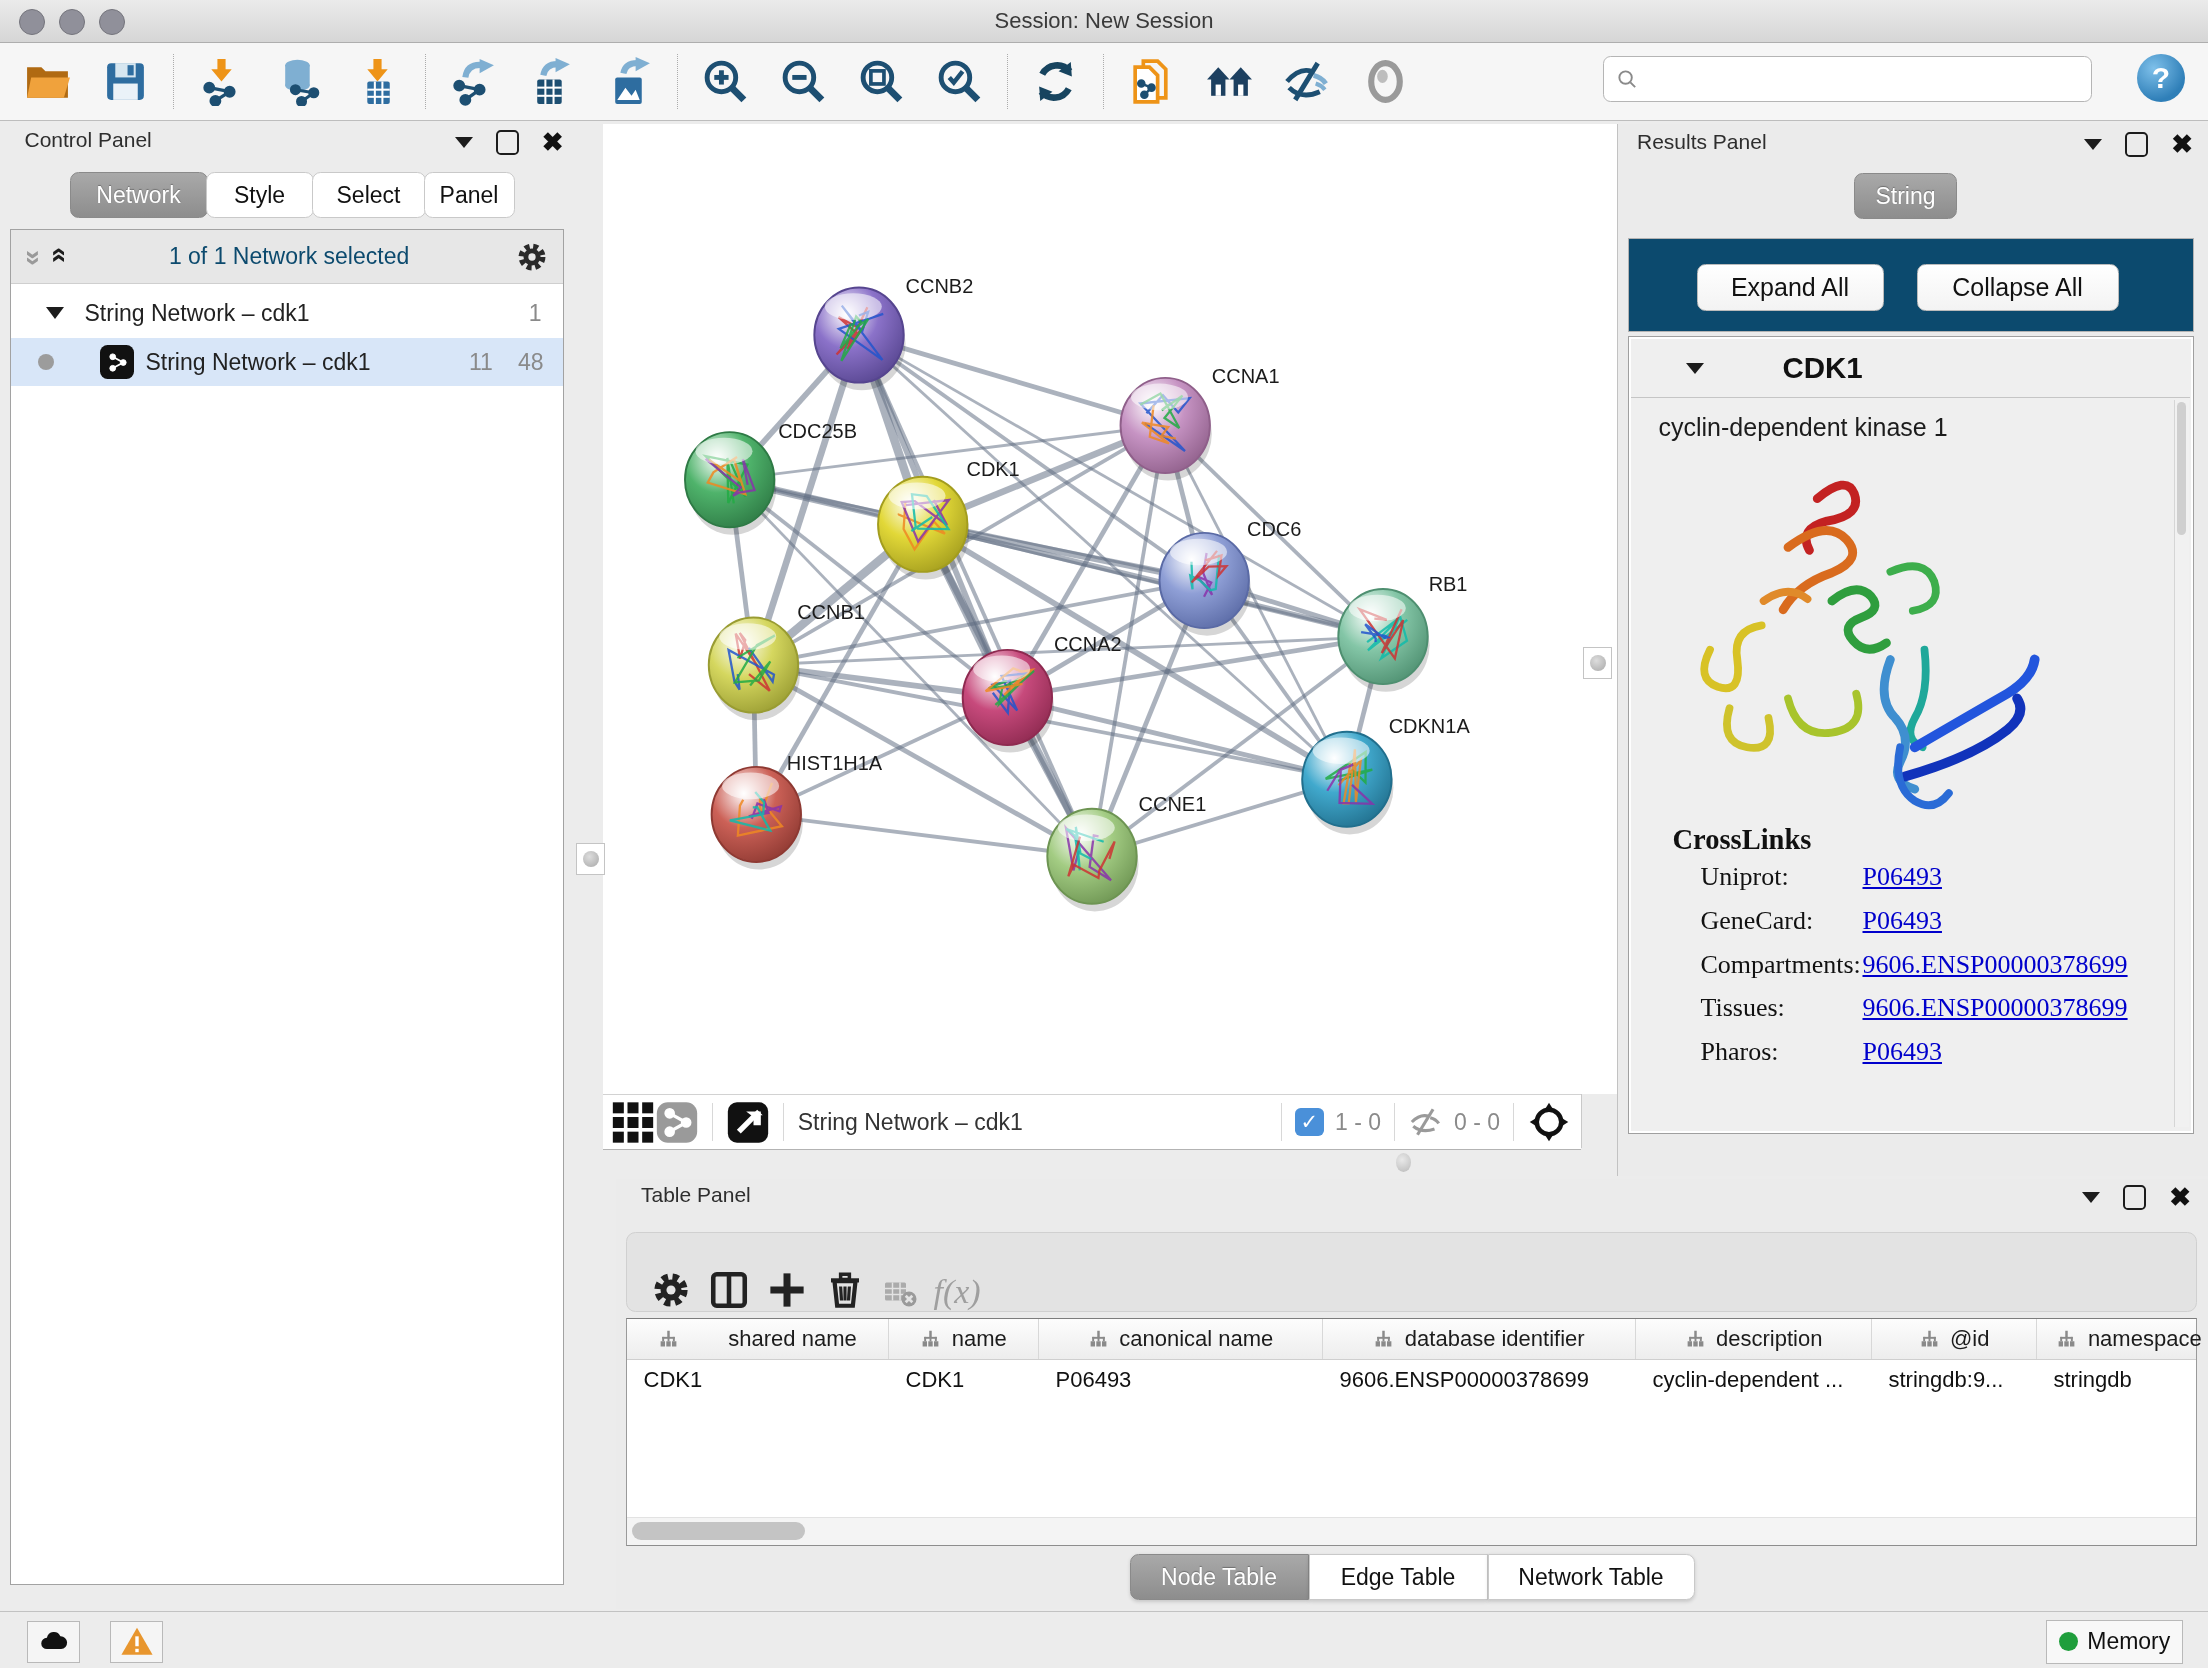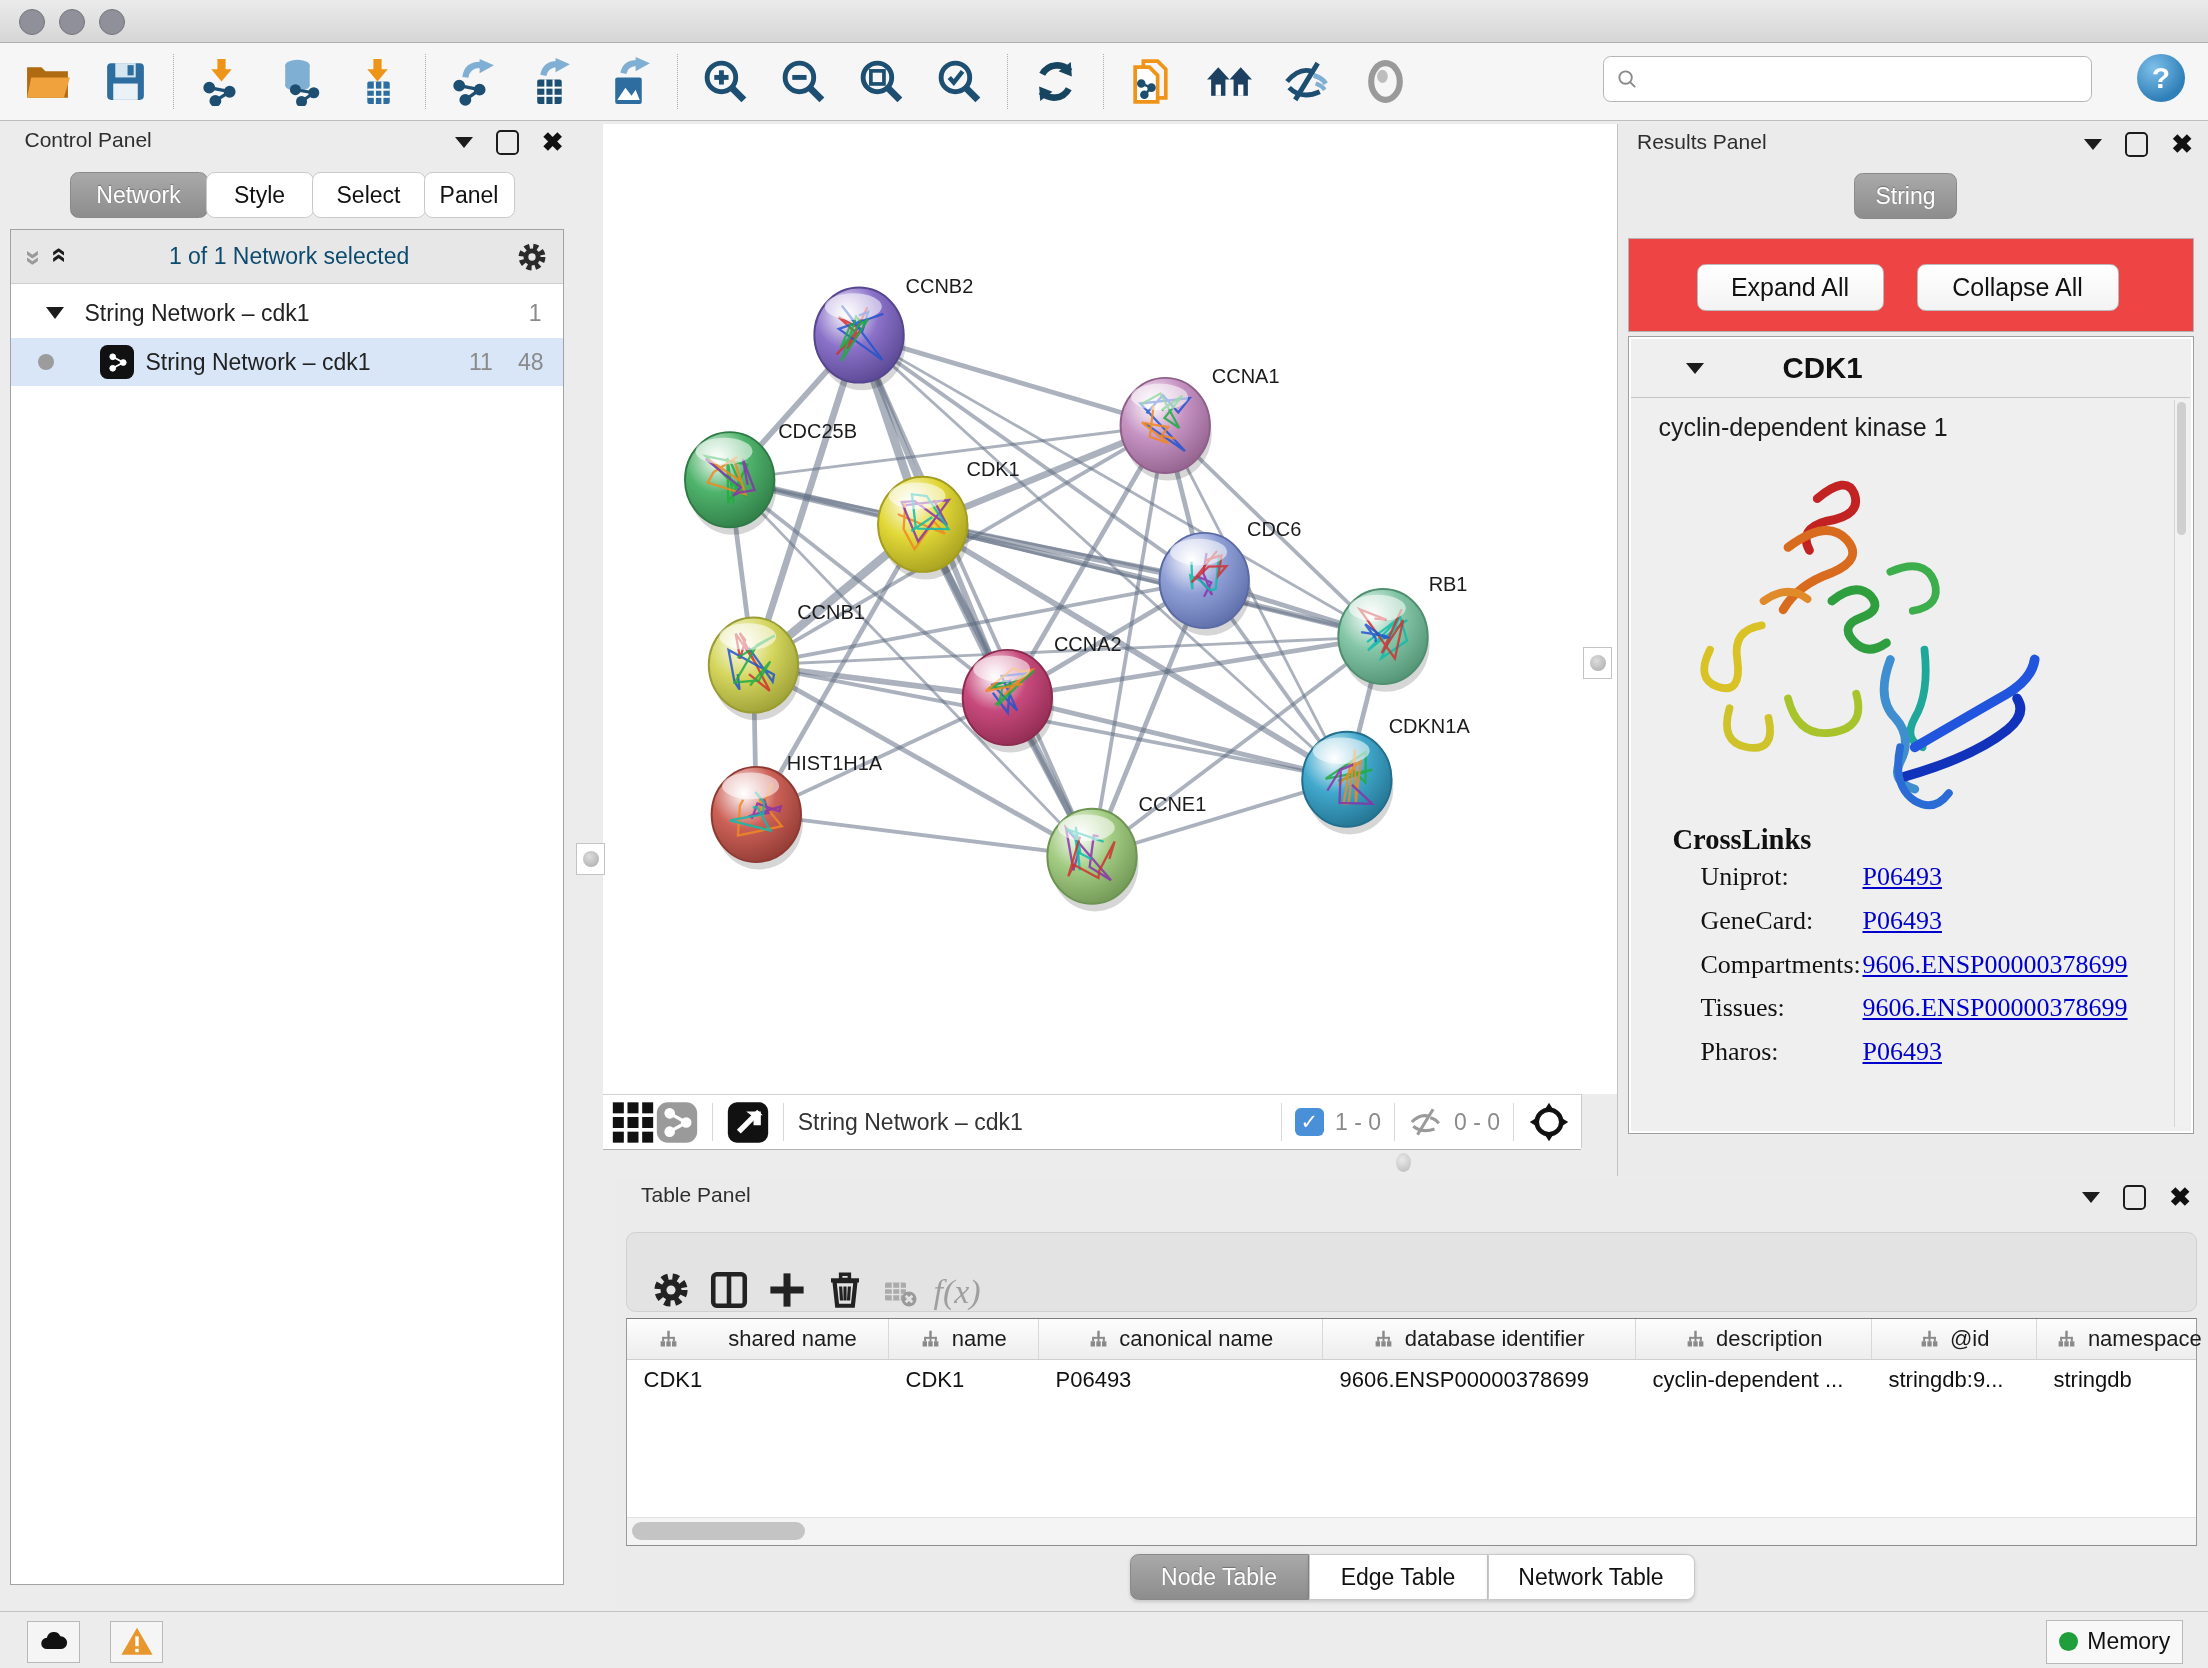--- a/index.html
+++ b/index.html
@@ -64,21 +64,21 @@
     display:flex;align-items:center;justify-content:center;}
   .split-dot{position:absolute;width:15px;height:19px;border-radius:50%;
     background:radial-gradient(circle at 40% 35%,#e9e9e9,#b9b9b9);}
   .edge-handle{position:absolute;width:27px;height:30px;background:#fff;border:1px solid #c4c4c4;
     display:flex;align-items:center;justify-content:center;}
   .edge-handle i{width:16px;height:16px;border-radius:50%;display:block;
     background:radial-gradient(circle at 40% 35%,#ddd,#a8a8a8);}
   
   #results-panel{position:absolute;left:1617px;top:124px;width:592px;height:1052px;background:#ebebeb;
     border-left:1px solid #c2c2c2;}
-  #rp-box1{position:absolute;left:9.5px;top:114px;width:564px;height:92px;background:#ef4444;
+  #rp-box1{position:absolute;left:9.5px;top:114px;width:564px;height:92px;background:#0c4a6e;
     border:1px solid #b3b3b3;}
   .rp-btn{position:absolute;top:25px;height:45px;background:linear-gradient(#fff,#f3f3f3);
     border:1px solid #bbb;border-radius:8.6px;font-size:25px;display:flex;align-items:center;
     justify-content:center;cursor:pointer;color:#111;}
   #rp-card{position:absolute;left:9.5px;top:212px;width:564px;height:796px;background:#efefef;
     border:1px solid #9f9f9f;box-shadow:inset 0 0 0 1.9px #fff;}
   #rp-card-head{position:absolute;left:2.9px;top:2.9px;right:2.9px;height:57px;border-bottom:1px solid #c5c5c5;
     display:flex;align-items:center;}
   .gene-name{font-size:29.5px;font-weight:bold;color:#111;}
   .gene-desc{position:absolute;left:30px;top:76px;font-size:25px;color:#1c1c1c;}
@@ -121,20 +121,21 @@
 </style>
 </head>
 <body>
 
 <div id="app">
 
   <div class="titlebar">
     <span class="tl-dot" style="left:19px"></span>
     <span class="tl-dot" style="left:59px"></span>
     <span class="tl-dot" style="left:99px"></span>
+    <div class="win-title">Session: New Session</div>
   </div>
 
   <div class="toolbar">
     <div class="tb-group">
       <span class="tb-btn">
         <svg viewBox="0 0 24 24">
             <path d="M2 5h7l2 2h11v13H2z" fill="#b06a12"></path>
             <path d="M4 10h19l-3 10H2z" fill="#f0a23c"></path>
           </svg>
       </span>

